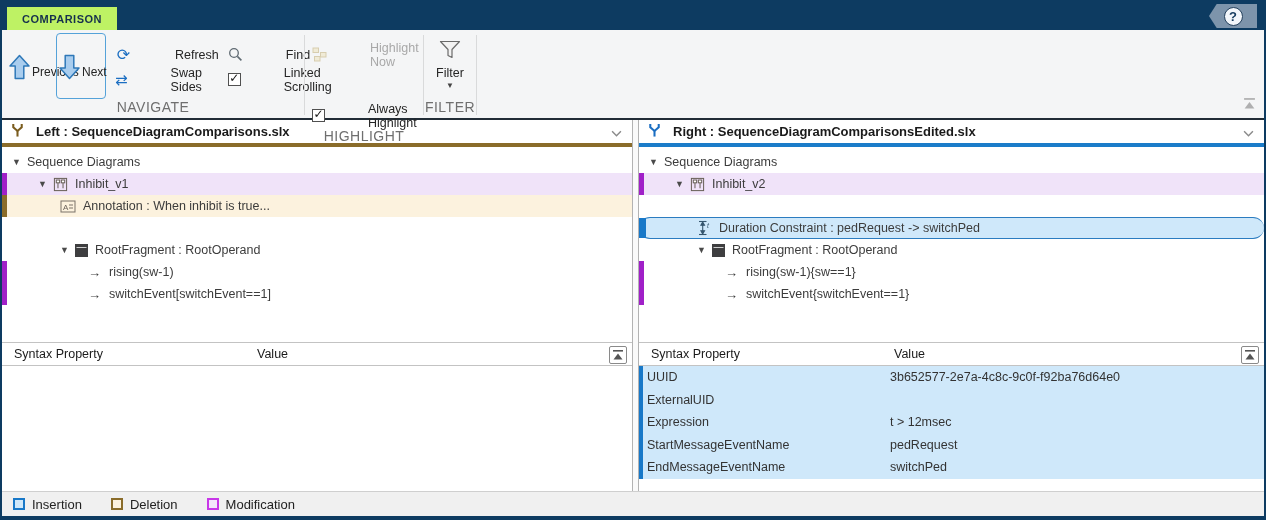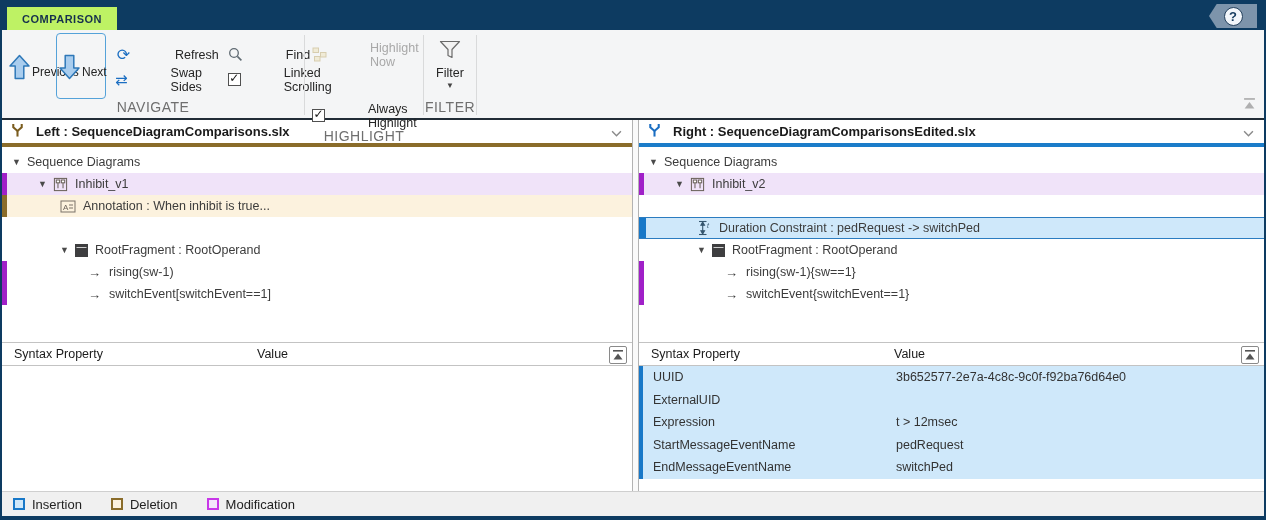--- a/index.html
+++ b/index.html
@@ -62,37 +62,37 @@
 
   
   .tree { height:195px; background:#fff; padding-top:4px; font-size:12.5px; color:#3c3c3c; overflow:hidden; flex:0 0 auto; }
   .trow { height:22px; display:flex; align-items:center; position:relative; white-space:nowrap; cursor:default; }
   .marker { position:absolute; left:0; top:0; bottom:0; width:5px; }
   .marker.mod { background:#a020c8; }
   .marker.del { background:#8a6c2a; }
   .marker.ins { background:#1878c8; width:7px; }
   .trow.bg-mod { background:#f0e3f9; }
   .trow.bg-del { background:#fcf2de; }
-  .trow.bg-sel { background:#cfe8fa; border-top:1px solid #2b7cc0; border-bottom:1px solid #2b7cc0; }
+  .trow.bg-sel { background:#cfe8fa; border-top:1px solid #2b7cc0; border-bottom:1px solid #2b7cc0;border-radius:11px; }
   .pl0 { padding-left:10px; } .pl1 { padding-left:36px; } .pl2 { padding-left:58px; } .pl3 { padding-left:86px; }
   .tri { width:15px; font-size:9px; color:#4a4a4a; flex:0 0 auto; }
   .ticon { margin-right:7px; display:inline-flex; flex:0 0 auto; }
   .msg-arrow { color:#3c3c3c; margin-right:8px; font-size:13px; }
   .msg-arrow::before { content:"→"; }
 
   
   .t-header { height:24px; background:#fff; border-top:1px solid #c3c3c3; border-bottom:1px solid #c3c3c3;
               display:flex; align-items:center; font-size:12.5px; font-weight:normal; color:#1a1a1a;
               padding-left:12px; position:relative; flex:0 0 auto; }
   .t-col-prop { width:243px; flex:0 0 auto; }
   .collapse-btn { position:absolute; right:5px; top:3px; width:18px; height:18px; border:1px solid #8a8a8a;
                   border-radius:2px; background:#fff; display:flex; align-items:center; justify-content:center; cursor:pointer; }
   .t-body { flex:1 1 auto; background:#fff; overflow:hidden; }
   .prow { height:22.5px; display:flex; align-items:center; font-size:12.5px; color:#333;
-          background:#cfe8fa; position:relative; padding-left:14px; }
+          background:#cfe8fa; position:relative; padding-left:8px; }
   .prow .marker { width:4px; }
 
   
   .legendbar { height:25px; background:#f0f0f0; border-top:1px solid #cfcfcf; display:flex; align-items:center;
                padding-left:11px; gap:29px; flex:0 0 auto; }
   .litem { display:flex; align-items:center; gap:7px; font-size:13px; color:#222; }
   .swatch { width:12px; height:12px; border-style:solid; border-width:2px; }
   .sw-ins { background:#cfe8fa; border-color:#1878c8; }
   .sw-del { background:#fcf2de; border-color:#8a6c2a; }
   .sw-mod { background:#f3e6fb; border-color:#c837e8; }

